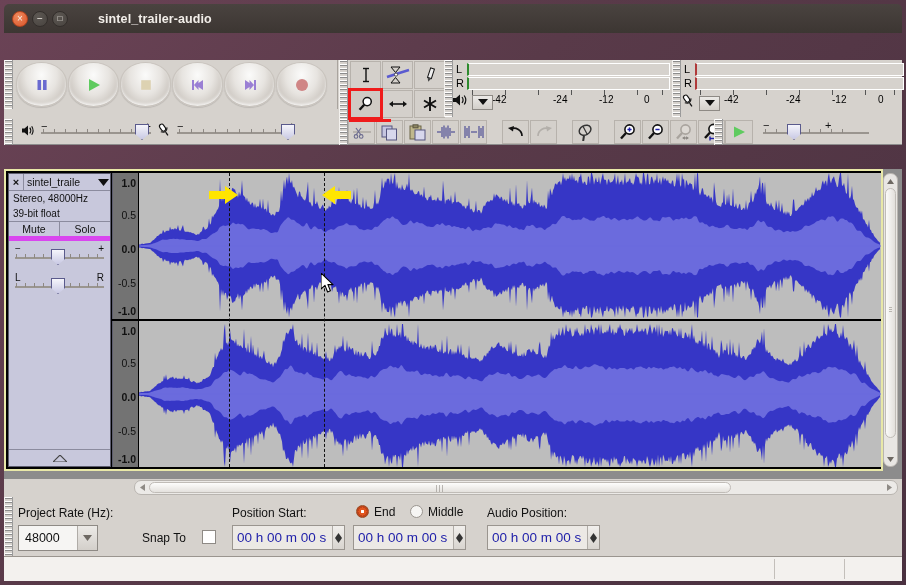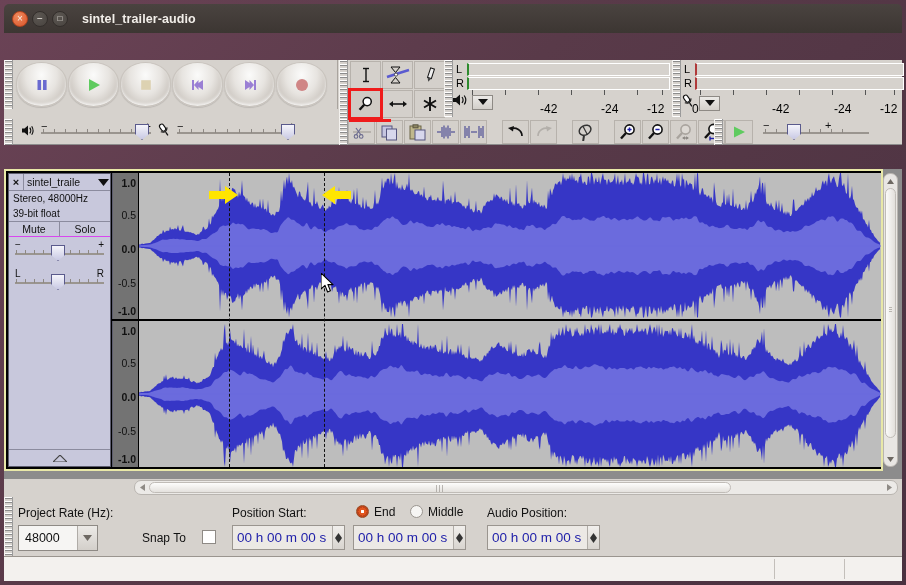--- a/index.html
+++ b/index.html
@@ -22,21 +22,21 @@
   }
   .wbtn{ width:16px;height:16px;border-radius:50%;margin-right:4px;
          display:flex;align-items:center;justify-content:center;
          font-size:10px;color:#f3eee8;line-height:1; }
   .wbtn.close{ background:radial-gradient(circle at 35% 30%,#f08a5d,#d8542a);
                border:1px solid #b1431f; }
   .wbtn.min{ background:radial-gradient(circle at 35% 30%,#5d5853,#47423e);
              border:1px solid #332e2b; }
   .wbtn.max{ background:radial-gradient(circle at 35% 30%,#5d5853,#47423e);
              border:1px solid #332e2b; }
-  .wtitle{ color:#f2eee9; font-size:12.5px; font-weight:bold; margin-left:10px;
+  .wtitle{ color:#f2eee9; font-size:12.5px; font-weight:bold; margin-left:26px;
            letter-spacing:.1px; }
 
   
   .menubar{
     position:absolute; left:4px; top:33px; width:898px; height:27px;
     background:#3c3632; display:flex; align-items:center; padding-left:10px;
   }
   .menubar .mi{ color:#ebe6e1; font-size:12.5px; padding:3px 9px; cursor:default; }
 
   
@@ -74,21 +74,21 @@
 
   
   .meterbox{ position:absolute; height:57px; }
   .meter{ display:flex; }
   .mlab{ width:11px; font-size:11px; color:#000; line-height:13px; text-align:left;}
   .mbar{ flex:1; height:13px; background:#d6d2cd; border:1px solid #fff;
          border-left:2px solid #2e8b2e; }
   .mbar.rec{ border-left:2px solid #b03a3a; }
   .mscale{ position:relative; height:24px; }
   .mtick{ position:absolute; top:0; width:1px; height:5px; background:#555; }
-  .mnum{ position:absolute; top:12px; font-size:12px; color:#000;margin-left:48px; }
+  .mnum{ position:absolute; top:4px; font-size:10px; color:#000; }
   .mixer{ position:absolute; left:0; top:59px; width:334px; height:26px;
           display:flex; align-items:center; }
   .slider{ position:relative; height:18px; }
   .slrail{ position:absolute; left:0; right:0; top:9px; height:2px;
            background:#9a958f; }
   .sltick{ position:absolute; top:6px; width:1px; height:4px; background:#8d8883; }
   .slthumb{ position:absolute; top:1px; width:14px; height:16px;
      background:linear-gradient(180deg,#f5f5fb,#c9c9e4);
      border:1px solid #5a5a8c;
      clip-path:polygon(0 0,100% 0,100% 62%,50% 100%,0 62%); }
@@ -115,21 +115,21 @@
   .tpanel{ position:absolute; left:4px; top:4px; width:103px; height:294px;
            background:#c8c8dc; border:1px solid #5c5c6e; }
   .tprow{ display:flex; align-items:center; height:17px;
           border-bottom:1px solid #8b8b9e; }
   .closebox{ width:15px;height:16px; border-right:1px solid #8b8b9e;
              display:flex;align-items:center;justify-content:center;
              font-size:11px; font-weight:bold; color:#111; }
   .tname{ flex:1; font-size:10.5px; color:#111; padding-left:3px; }
   .tcaret{ width:14px; display:flex;align-items:center;justify-content:center;}
   .tinfo{ font-size:10px; color:#111; padding:1px 4px; line-height:13px; }
-  .msrow{ display:flex; border-top:1px solid #8b8b9e; border-bottom:1px solid #d946ef;}
+  .msrow{ display:flex; border-top:1px solid #8b8b9e; border-bottom:5px solid #d946ef;}
   .msbtn{ flex:1; font-size:10.5px; text-align:center; padding:1px 0; color:#111;
           background:#c8c8dc; }
   .msbtn:first-child{ border-right:1px solid #8b8b9e; }
   .gsl{ margin:4px 6px 0 6px; position:relative; height:20px; }
   .gslbl{ position:absolute; font-size:10px; color:#111; top:-2px; }
 
   .vruler{ position:absolute; width:26px; background:#737373;
            border-left:1px solid #5c5c6e;}
   .vnum{ position:absolute; right:2px; font-size:10.5px; color:#111;
          transform:translateY(-50%); white-space:nowrap;}

